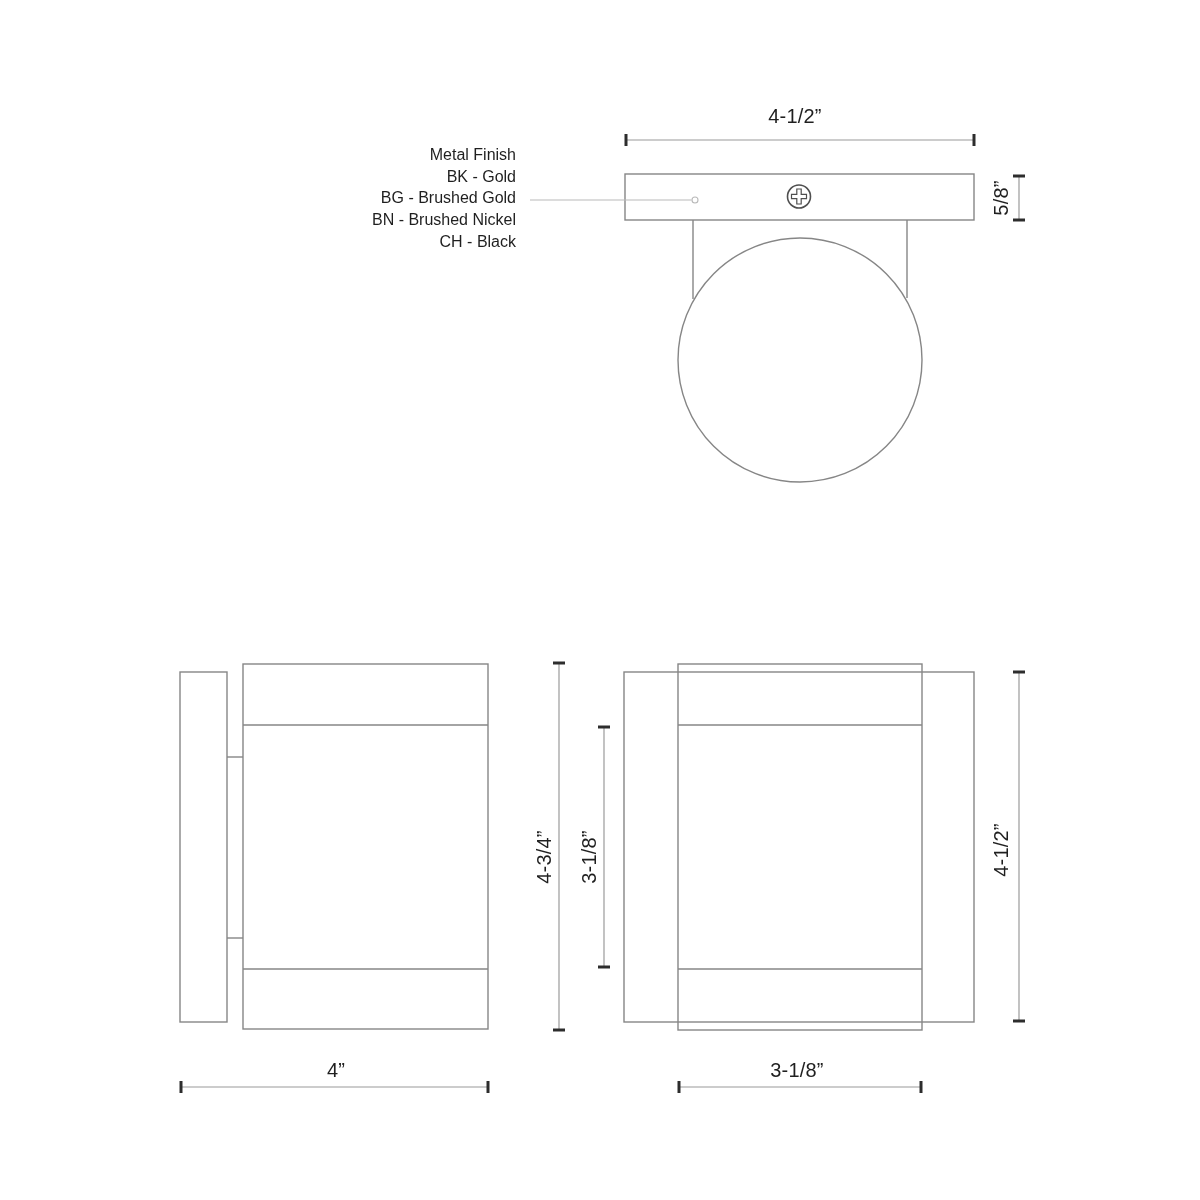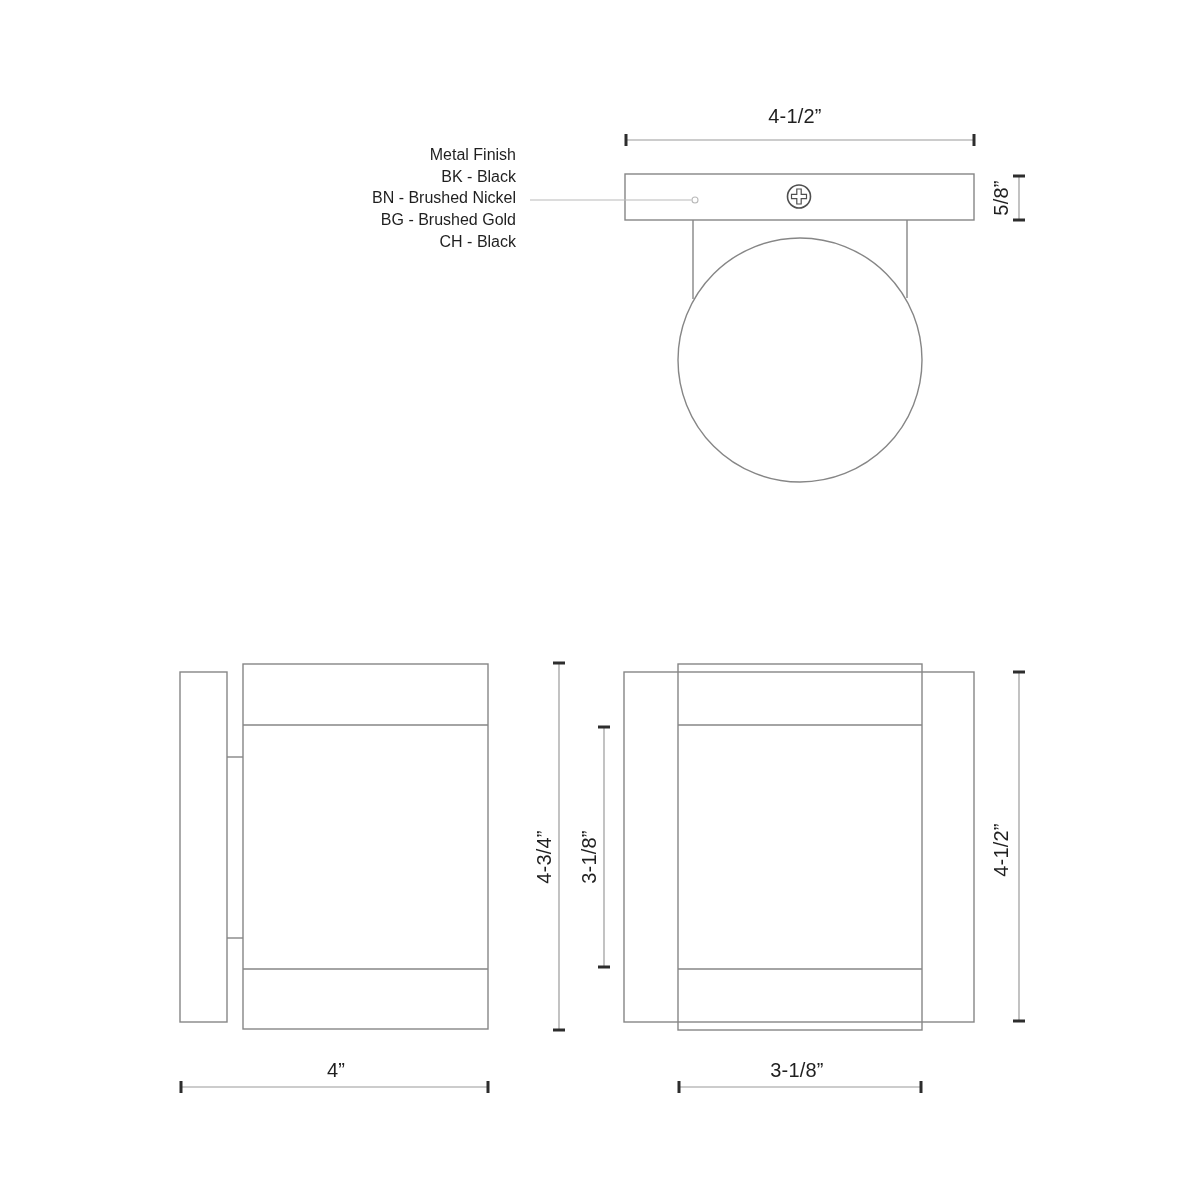--- a/index.html
+++ b/index.html
@@ -149,23 +149,23 @@
       <g>
         <line class="dimline" x1="679" y1="1087" x2="921" y2="1087"></line>
         <line class="tick" x1="679" y1="1081" x2="679" y2="1093"></line>
         <line class="tick" x1="921" y1="1081" x2="921" y2="1093"></line>
       </g>
     </g>
   </svg>
 
   <div class="legend">
     <div>Metal Finish</div>
-    <div>BK - Black</div>
+    <div>BK - Gold</div>
+    <div>BG - Brushed Gold</div>
     <div>BN - Brushed Nickel</div>
-    <div>BG - Brushed Gold</div>
     <div>CH - Black</div>
   </div>
 
   <div class="label" style="left:795px; top:116px;">4-1/2”</div>
   <div class="label rot" style="left:1001px; top:198px;">5/8”</div>
 
   <div class="label rot" style="left:544px; top:857px;">4-3/4”</div>
   <div class="label" style="left:336px; top:1070px;">4”</div>
 
   <div class="label rot" style="left:589px; top:857px;">3-1/8”</div>

